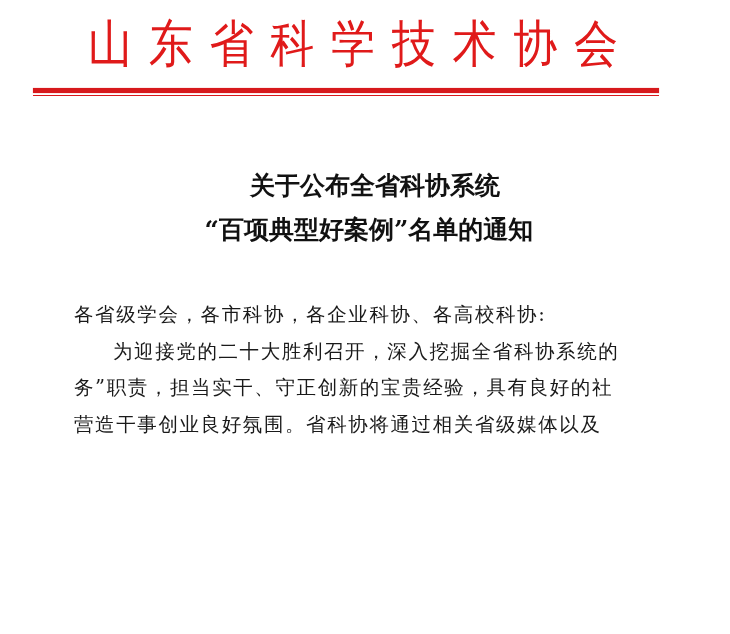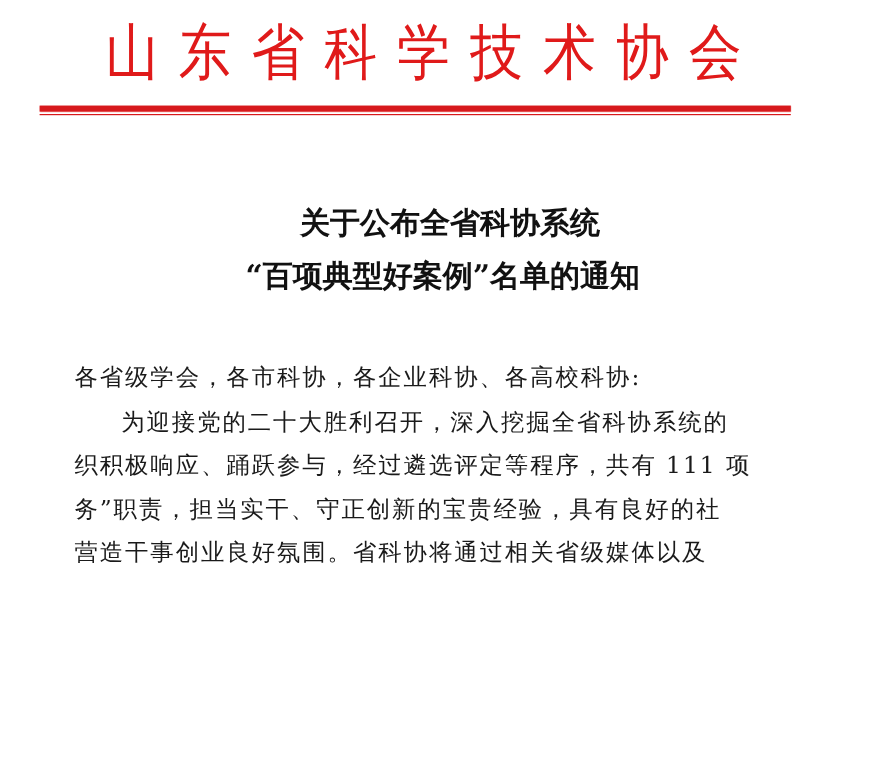--- a/index.html
+++ b/index.html
@@ -59,21 +59,21 @@
       font-family: "DejaVu Serif", "Liberation Serif", serif;
       font-weight: bold;
       font-size: 25px;
       color: #111;
       line-height: 1;
     }
     .title-1 { top: 173px; left: 10px; }
     .title-2 { top: 217px; left: 4px; }
     .para {
       position: absolute;
-      left: 62px;
+      left: 74px;
       width: 585px;
       font-family: "DejaVu Serif", "Liberation Serif", serif;
       font-size: 19.5px;
       line-height: 36.6px;
       color: #1a1a1a;
       letter-spacing: 1.6px;
       margin: 0;
       text-align: justify;
     }
     .line {
@@ -100,16 +100,15 @@
 
 <div class="rule-thick"></div>
 <div class="rule-thin"></div>
 
 <div class="title title-1">关于公布全省科协系统</div>
 <div class="title title-2">“百项典型好案例”名单的通知</div>
 
 <div class="para" style="top: 297px;">
   <span class="line">各省级学会，各市科协，各企业科协、各高校科协:</span>
   <span class="line indent">为迎接党的二十大胜利召开，深入挖掘全省科协系统的</span>
-  <span class="line">织积极响应、踊跃参与，经过遴选评定等程序，共有 111 项</span>
   <span class="line">务”职责，担当实干、守正创新的宝贵经验，具有良好的社</span>
   <span class="line">营造干事创业良好氛围。省科协将通过相关省级媒体以及</span>
 </div>
 
 </body></html>

